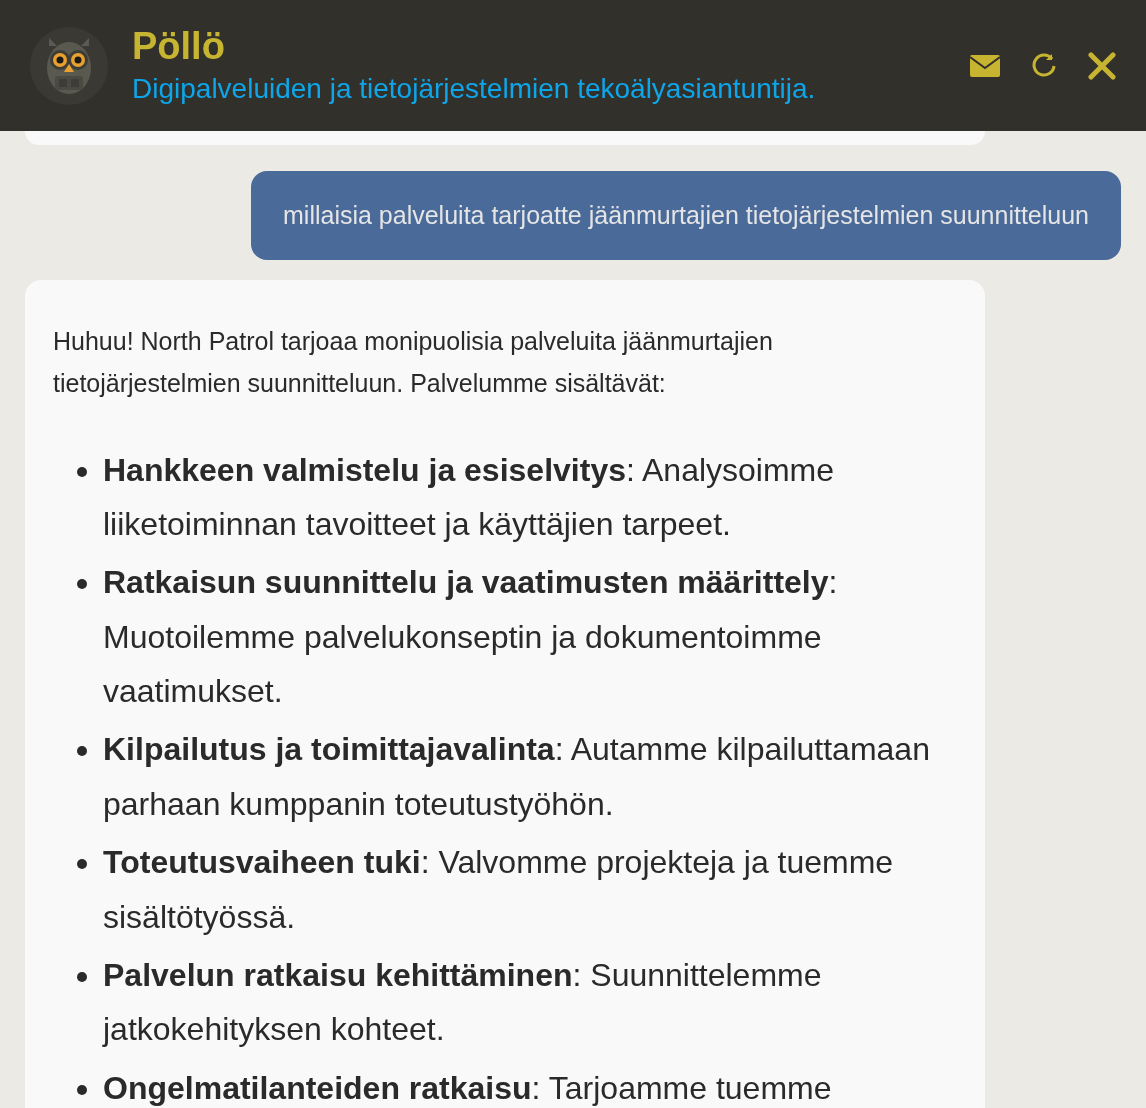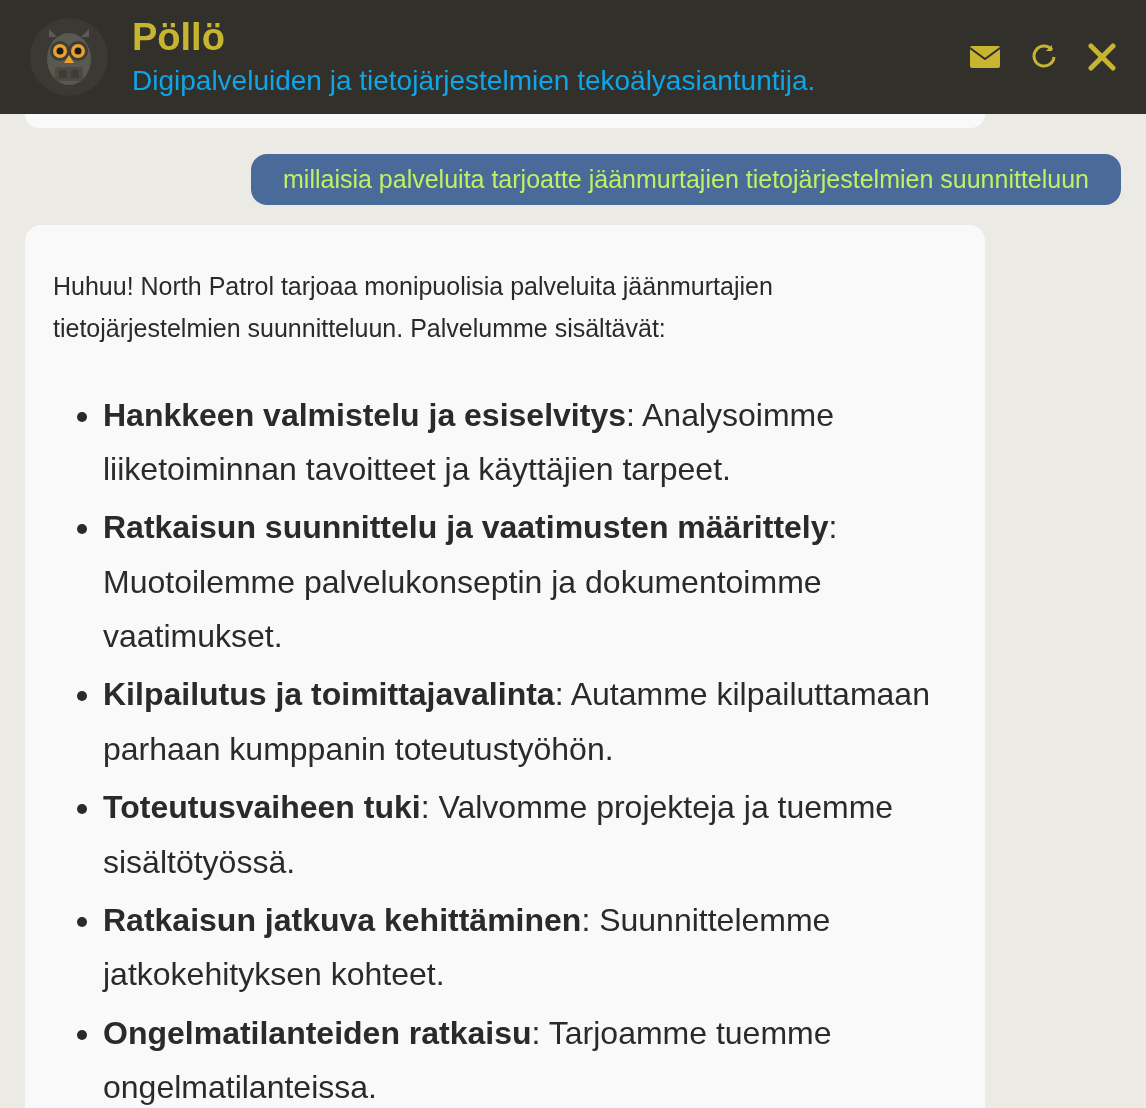--- a/index.html
+++ b/index.html
@@ -9,21 +9,21 @@
     }
     body {
       font-family: 'Segoe UI', Tahoma, Geneva, Verdana, sans-serif;
       background: #ebeae4;
       width: 1146px;
       height: 1108px;
       overflow: hidden;
     }
     .header {
       background: #31302a;
-      height: 114px;
+      height: 131px;
       display: flex;
       align-items: center;
       padding: 0 30px;
       position: relative;
     }
     .avatar {
       width: 78px;
       height: 78px;
       border-radius: 50%;
       background: #3a3933;
@@ -69,22 +69,22 @@
       padding: 0 25px;
     }
     .user-msg-wrap {
       display: flex;
       justify-content: flex-end;
       margin-top: 26px;
       margin-bottom: 20px;
     }
     .user-msg {
       background: #4a6a9a;
-      color: #bef264;
-      padding: 9px 32px;
+      color: #e5e5e5;
+      padding: 28px 32px;
       border-radius: 16px;
       font-size: 25px;
       max-width: 940px;
       line-height: 1.3;
     }
     .assistant-msg {
       background: #f9f9f9;
       border-radius: 16px;
       padding: 40px 28px 30px 28px;
       margin-top: 14px;
@@ -183,17 +183,17 @@
     </div>
   </div>
 
   <div class="assistant-msg">
     <p>Huhuu! North Patrol tarjoaa monipuolisia palveluita jäänmurtajien tietojärjestelmien suunnitteluun. Palvelumme sisältävät:</p>
     <ul>
       <li><strong>Hankkeen valmistelu ja esiselvitys</strong><span>: Analysoimme liiketoiminnan tavoitteet ja käyttäjien tarpeet.</span></li>
       <li><strong>Ratkaisun suunnittelu ja vaatimusten määrittely</strong><span>: Muotoilemme palvelukonseptin ja dokumentoimme vaatimukset.</span></li>
       <li><strong>Kilpailutus ja toimittajavalinta</strong><span>: Autamme kilpailuttamaan parhaan kumppanin toteutustyöhön.</span></li>
       <li><strong>Toteutusvaiheen tuki</strong><span>: Valvomme projekteja ja tuemme sisältötyössä.</span></li>
-      <li><strong>Ratkaisun jatkuva kehittäminen</strong><span>: Suunnittelemme jatkokehityksen kohteet.</span></li>
+      <li><strong>Palvelun ratkaisu kehittäminen</strong><span>: Suunnittelemme jatkokehityksen kohteet.</span></li>
       <li><strong>Ongelmatilanteiden ratkaisu</strong><span>: Tarjoamme tuemme ongelmatilanteissa.</span></li>
     </ul>
   </div>
 </div>
 
 </body></html>

